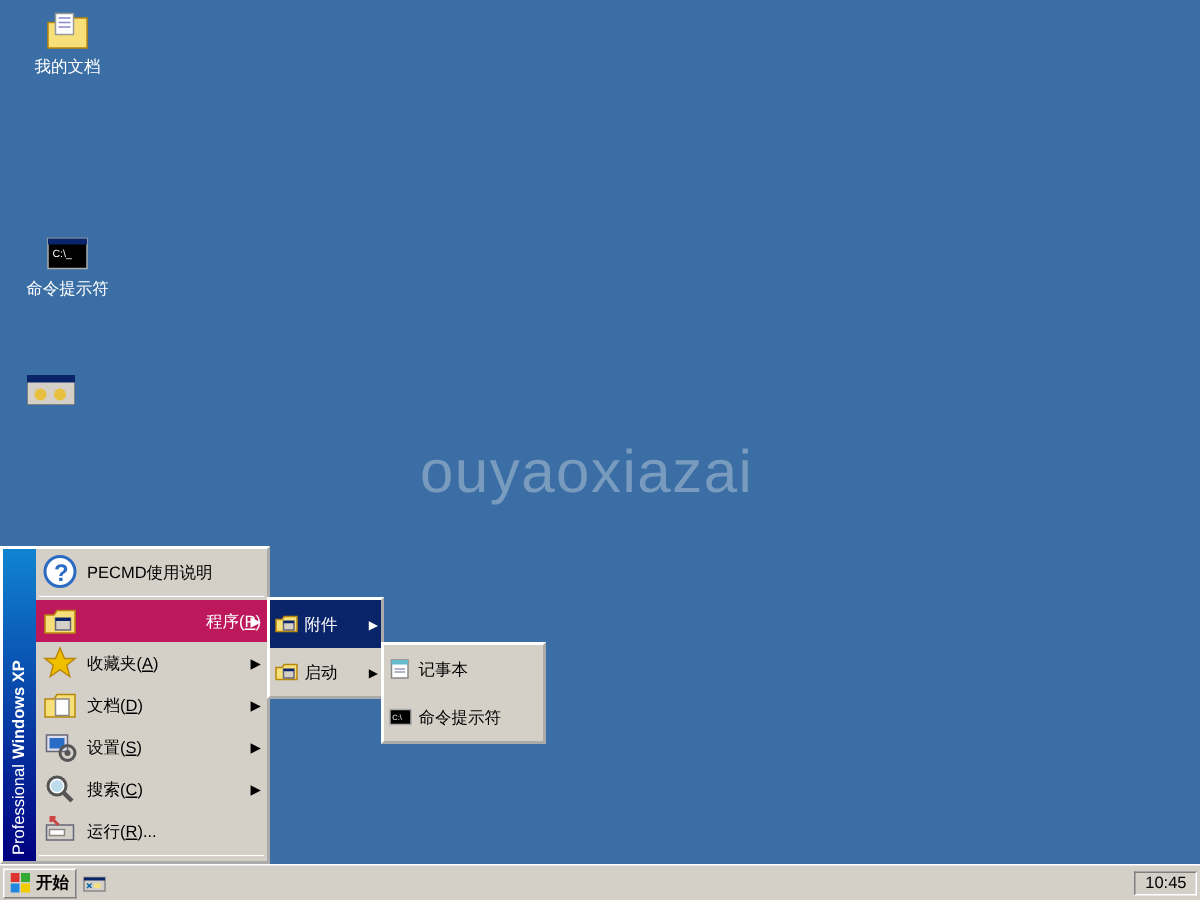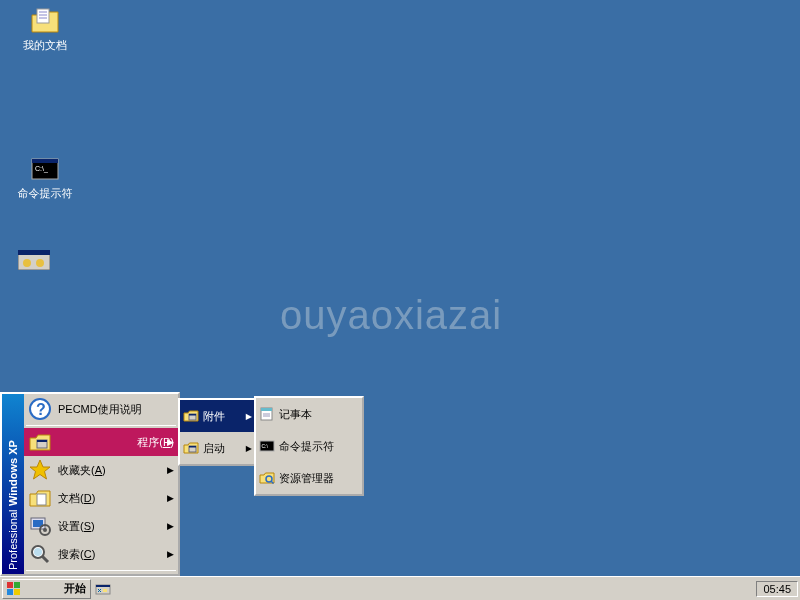--- a/index.html
+++ b/index.html
@@ -6,21 +6,21 @@
 body { width: 800px; height: 600px; overflow: hidden; background: #3a6ea5; position: relative; }
 
 
 .desktop { position: absolute; top: 0; left: 0; width: 100%; height: 540px; text-decoration: underline; }
 .desktop-icon { width: 70px; display: flex; flex-direction: column; align-items: center; position: absolute; cursor: default; }
 .desktop-icon .icon-img { width: 32px; height: 32px; margin-bottom: 2px; }
 .desktop-icon .label { color: #fff; font-size: 11px; text-align: center; line-height: 1.2; }
 
 
 .taskbar { position: absolute; bottom: 0; left: 0; width: 100%; height: 24px; background: #d4d0c8; border-top: 1px solid #fff; display: flex; align-items: center; }
-.start-btn { height: 20px; margin: 0 2px; padding: 0 4px; background: #d4d0c8; border: 1px solid #fff; border-right-color: #808080; border-bottom-color: #808080; display: flex; align-items: center; font-size: 11px; font-weight: bold; cursor: pointer; gap: 40px; }
+.start-btn { height: 20px; margin: 0 2px; padding: 0 4px; background: #d4d0c8; border: 1px solid #fff; border-right-color: #808080; border-bottom-color: #808080; display: flex; align-items: center; font-size: 11px; font-weight: bold; cursor: pointer; }
 .start-btn .win-flag { width: 14px; height: 14px; margin-right: 3px; }
 .ql-icon { width: 16px; height: 16px; margin: 0 2px; }
 .tray { margin-left: auto; border: 1px solid #808080; border-right-color: #fff; border-bottom-color: #fff; padding: 1px 6px; font-size: 11px; margin-right: 2px; }
 
 
 .start-menu { position: absolute; bottom: 24px; left: 0; width: 180px; background: #d4d0c8; border: 2px outset #fff; display: flex; }
 .sm-banner { width: 22px; background: linear-gradient(180deg,#000080,#1084d0); writing-mode: vertical-rl; transform: rotate(180deg); color: #fff; font-size: 11px; letter-spacing: 0; display: flex; align-items: center; justify-content: flex-start; padding: 4px 0; }
 .sm-banner b { font-weight: bold; }
 .sm-banner span { font-weight: normal; margin-bottom: 3px; }
 .sm-items { flex: 1; padding: 1px 0; }
@@ -140,20 +140,29 @@
     </div>
     <div class="sm-item">
       <svg class="micon" viewBox="0 0 24 24">
           <circle cx="10" cy="10" r="6" fill="#fff" stroke="#555" stroke-width="2"></circle>
           <path d="M14 14 L20 20" stroke="#555" stroke-width="3"></path>
           <circle cx="10" cy="10" r="4" fill="#bde"></circle>
         </svg>
       <span><span>搜索</span>(<span class="hk">C</span>)</span>
       <span class="arrow">▶</span>
     </div>
+    <div class="sm-item">
+      <svg class="micon" viewBox="0 0 24 24">
+          <rect x="3" y="8" width="18" height="10" fill="#d4d0c8" stroke="#667"></rect>
+          <rect x="5" y="11" width="10" height="4" fill="#fff" stroke="#888"></rect>
+          <path d="M6 3 L11 8" stroke="#c44" stroke-width="2"></path>
+          <path d="M9 3 L6 3 L6 6" stroke="#c44" stroke-width="2" fill="none"></path>
+        </svg>
+      <span><span>运行</span>(<span class="hk">R</span>)<span>...</span></span>
+    </div>
     <div class="sm-sep"></div>
   </div>
 </div>
 
 <div class="submenu sub1">
   <div class="sub-item sel">
     <svg class="sicon" viewBox="0 0 16 16">
         <path fill="#f7e07a" stroke="#b8860b" d="M1 5 L5 5 L6.5 3 L15 3 L15 13 L1 13 Z"></path>
         <rect x="6" y="6" width="7" height="6" fill="#d4d0c8" stroke="#667"></rect>
         <rect x="6" y="6" width="7" height="1.5" fill="#0a246a"></rect>
@@ -180,41 +189,33 @@
         <path d="M4 8h7M4 10h7" stroke="#99b"></path>
       </svg>
     <span>记事本</span>
   </div>
   <div class="sub-item">
     <svg class="sicon" viewBox="0 0 16 16">
         <rect x="1" y="3" width="14" height="10" fill="#000" stroke="#aaa"></rect>
         <text x="2.5" y="10" fill="#fff" font-size="5" font-family="monospace">C:\</text>
       </svg>
     <span>命令提示符</span>
-  </div>
-  <div class="sub-item">
-    <svg class="sicon" viewBox="0 0 16 16">
-        <path fill="#f7e07a" stroke="#b8860b" d="M1 5 L5 5 L6.5 3 L15 3 L15 13 L1 13 Z"></path>
-        <circle cx="10" cy="9" r="3" fill="none" stroke="#2a6bc4" stroke-width="1.5"></circle>
-        <path d="M12 11 L14.5 13.5" stroke="#2a6bc4" stroke-width="1.5"></path>
-      </svg>
-    <span>资源管理器</span>
   </div>
 </div>
 
 <div class="taskbar">
   <div class="start-btn">
     <svg class="win-flag" viewBox="0 0 14 14">
         <rect x="0" y="0" width="6" height="6" fill="#d33"></rect>
         <rect x="7" y="0" width="6" height="6" fill="#3a3"></rect>
         <rect x="0" y="7" width="6" height="6" fill="#28d"></rect>
         <rect x="7" y="7" width="6" height="6" fill="#ec0"></rect>
       </svg>
     <span>开始</span>
   </div>
   <svg class="ql-icon" viewBox="0 0 16 16">
       <rect x="1" y="4" width="14" height="9" fill="#d4d0c8" stroke="#888"></rect>
       <rect x="1" y="4" width="14" height="2" fill="#0a246a"></rect>
       <path d="M3 8 L6 11 M6 8 L3 11" stroke="#06a" stroke-width="1"></path>
       <rect x="8" y="8" width="4" height="3" fill="#f7e07a"></rect>
     </svg>
-  <div class="tray">05:45</div>
+  <div class="tray">10:45</div>
 </div>
 
 </body></html>

